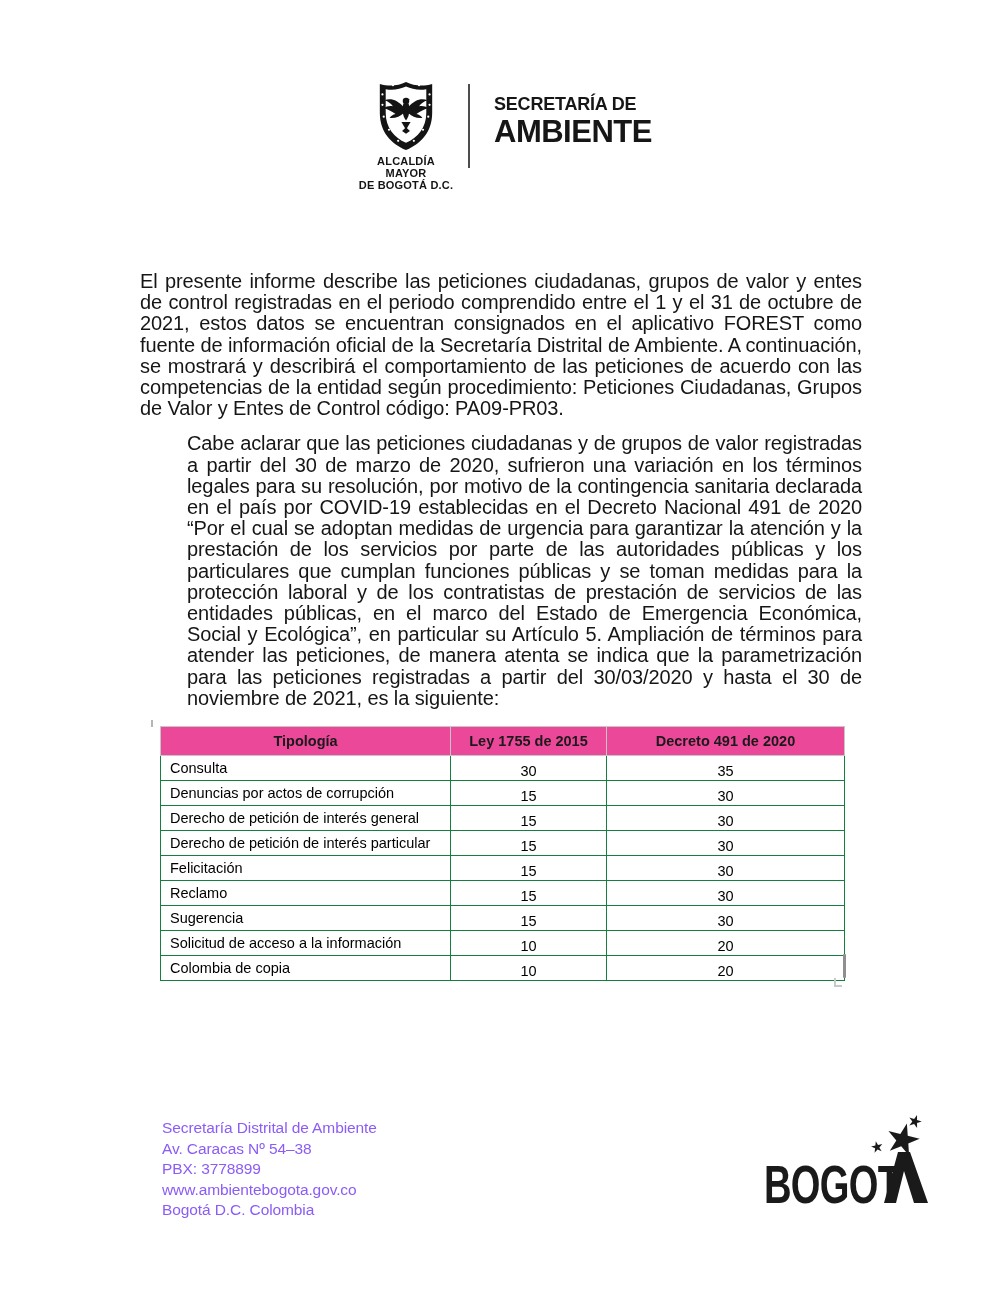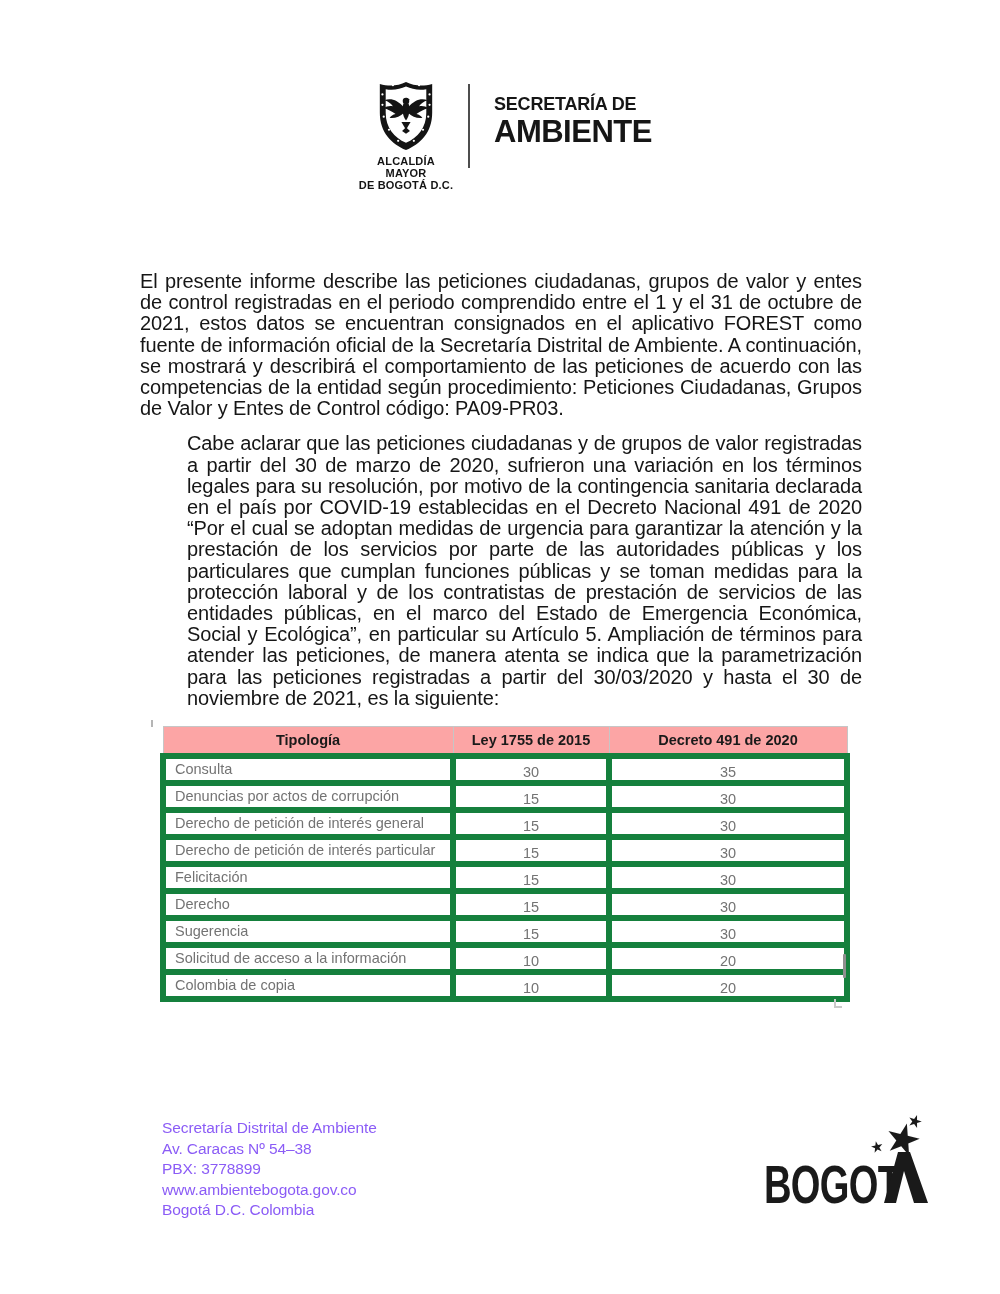--- a/index.html
+++ b/index.html
@@ -35,24 +35,24 @@
     font-size:20px; line-height:21.2px;
     text-align:justify; letter-spacing:-0.1px;
     color:#161616;
   }
   .body-par + .body-par { margin-top:14px;margin-left:47px; }
 
   
   .table-wrap { position:relative; margin:17px 0 0 20px; width:684px; }
   table { border-collapse:collapse; width:684px; font-size:14.5px; table-layout:fixed; }
   th {
-    background:#fca5a5; font-weight:bold; text-align:center;
+    background:#ec4899; font-weight:bold; text-align:center;
     height:29px; border:1px solid #c6c6c6; color:#1a1a1a;
   }
-  td { height:25px; border:6px solid #15803d; color:#737373; }
+  td { height:25px; border:1px solid #15803d; color:#000000; }
   td.c-tip { text-align:left; padding-left:9px; }
   td.c-num { text-align:center; padding-top:5px; }
   .corner-artifact { position:absolute; left:-9px; top:-6px; width:2px; height:7px; background:#b5b5b5; }
   .scroll-thumb { position:absolute; right:-2px; top:228px; width:3px; height:24px; background:#8f8f8f; border-radius:1px; }
   .resize-artifact { position:absolute; right:2px; bottom:-6px; width:8px; height:9px; border-left:2px solid #c9c9c9; border-bottom:2px solid #c9c9c9; }
 
   
   .footer-lines {
     position:absolute; left:162px; top:1118px;
     font-size:15.5px; line-height:20.6px; color:#8b5cf6; letter-spacing:-0.1px;
@@ -150,21 +150,21 @@
   </tr>
 
   <tr>
     <td class="c-tip">Felicitación</td>
     <td class="c-num">15</td>
     <td class="c-num">30</td>
   </tr>
 
 
   <tr>
-    <td class="c-tip">Derecho</td>
+    <td class="c-tip">Reclamo</td>
     <td class="c-num">15</td>
     <td class="c-num">30</td>
   </tr>
 
   <tr>
     <td class="c-tip">Sugerencia</td>
     <td class="c-num">15</td>
     <td class="c-num">30</td>
   </tr>
 

